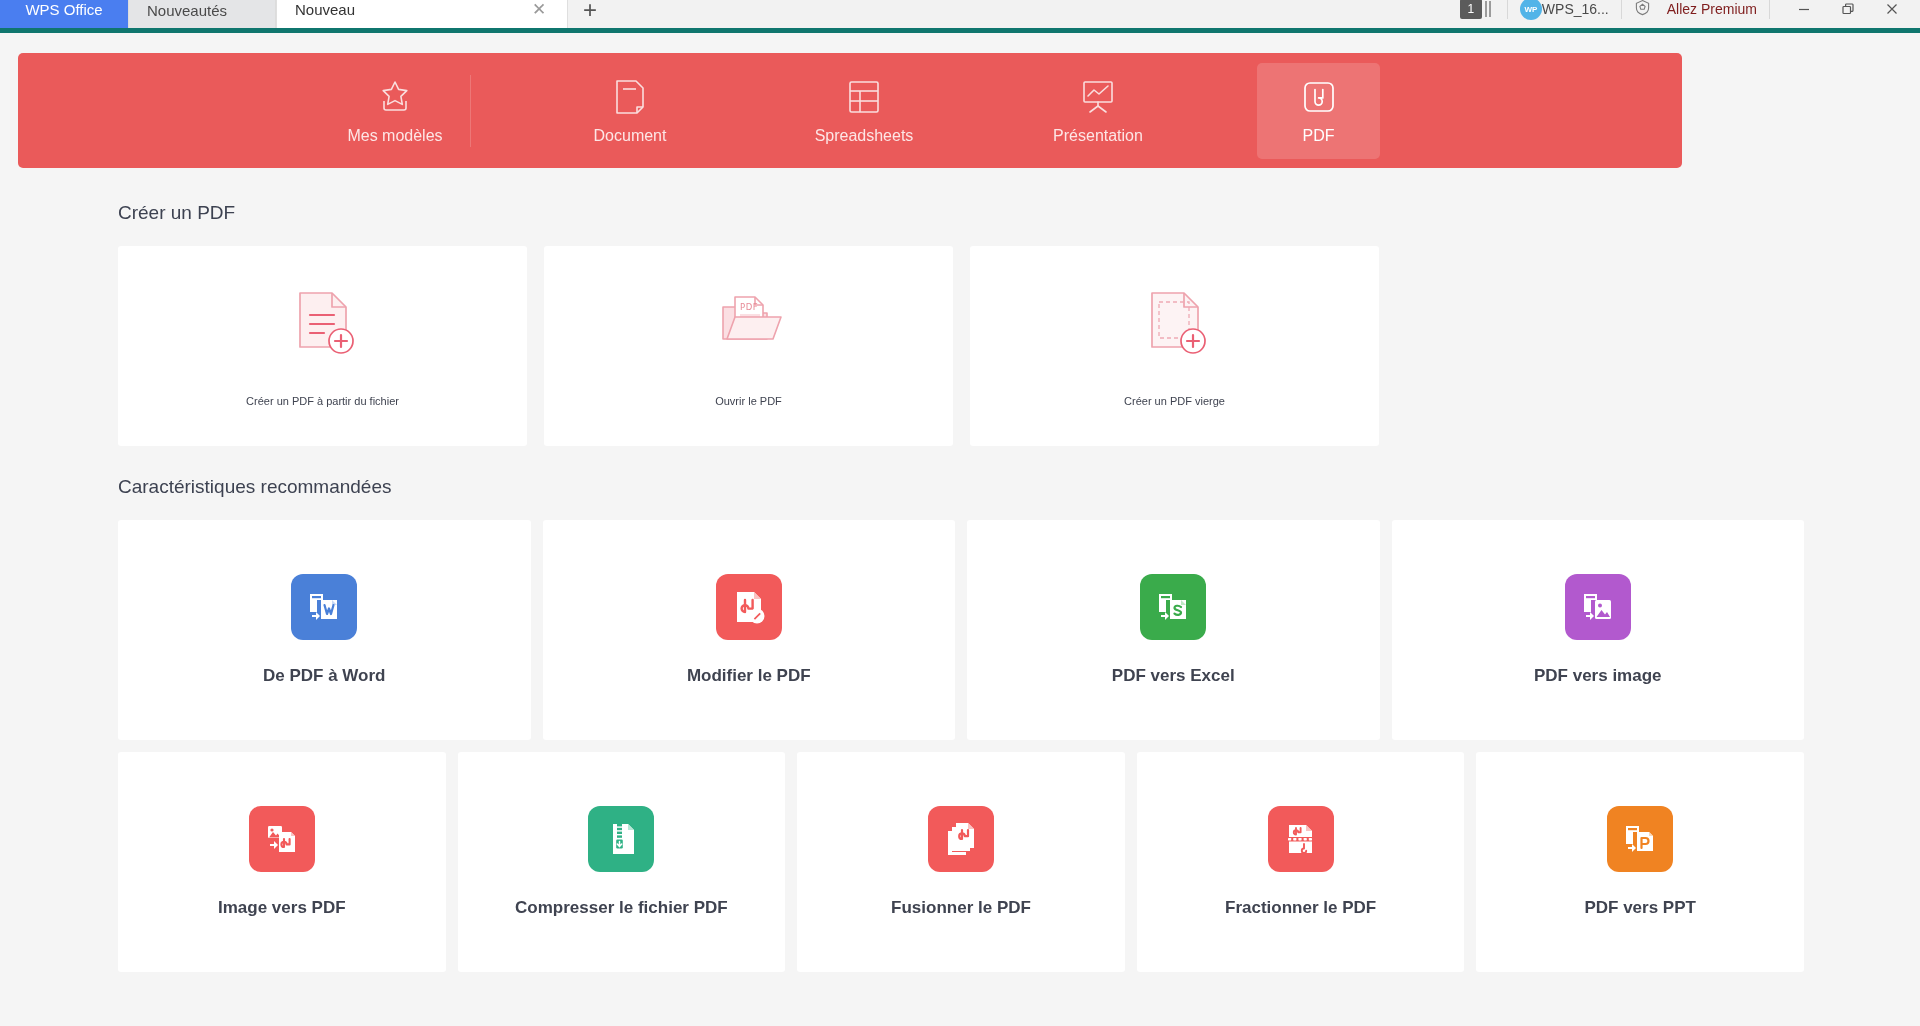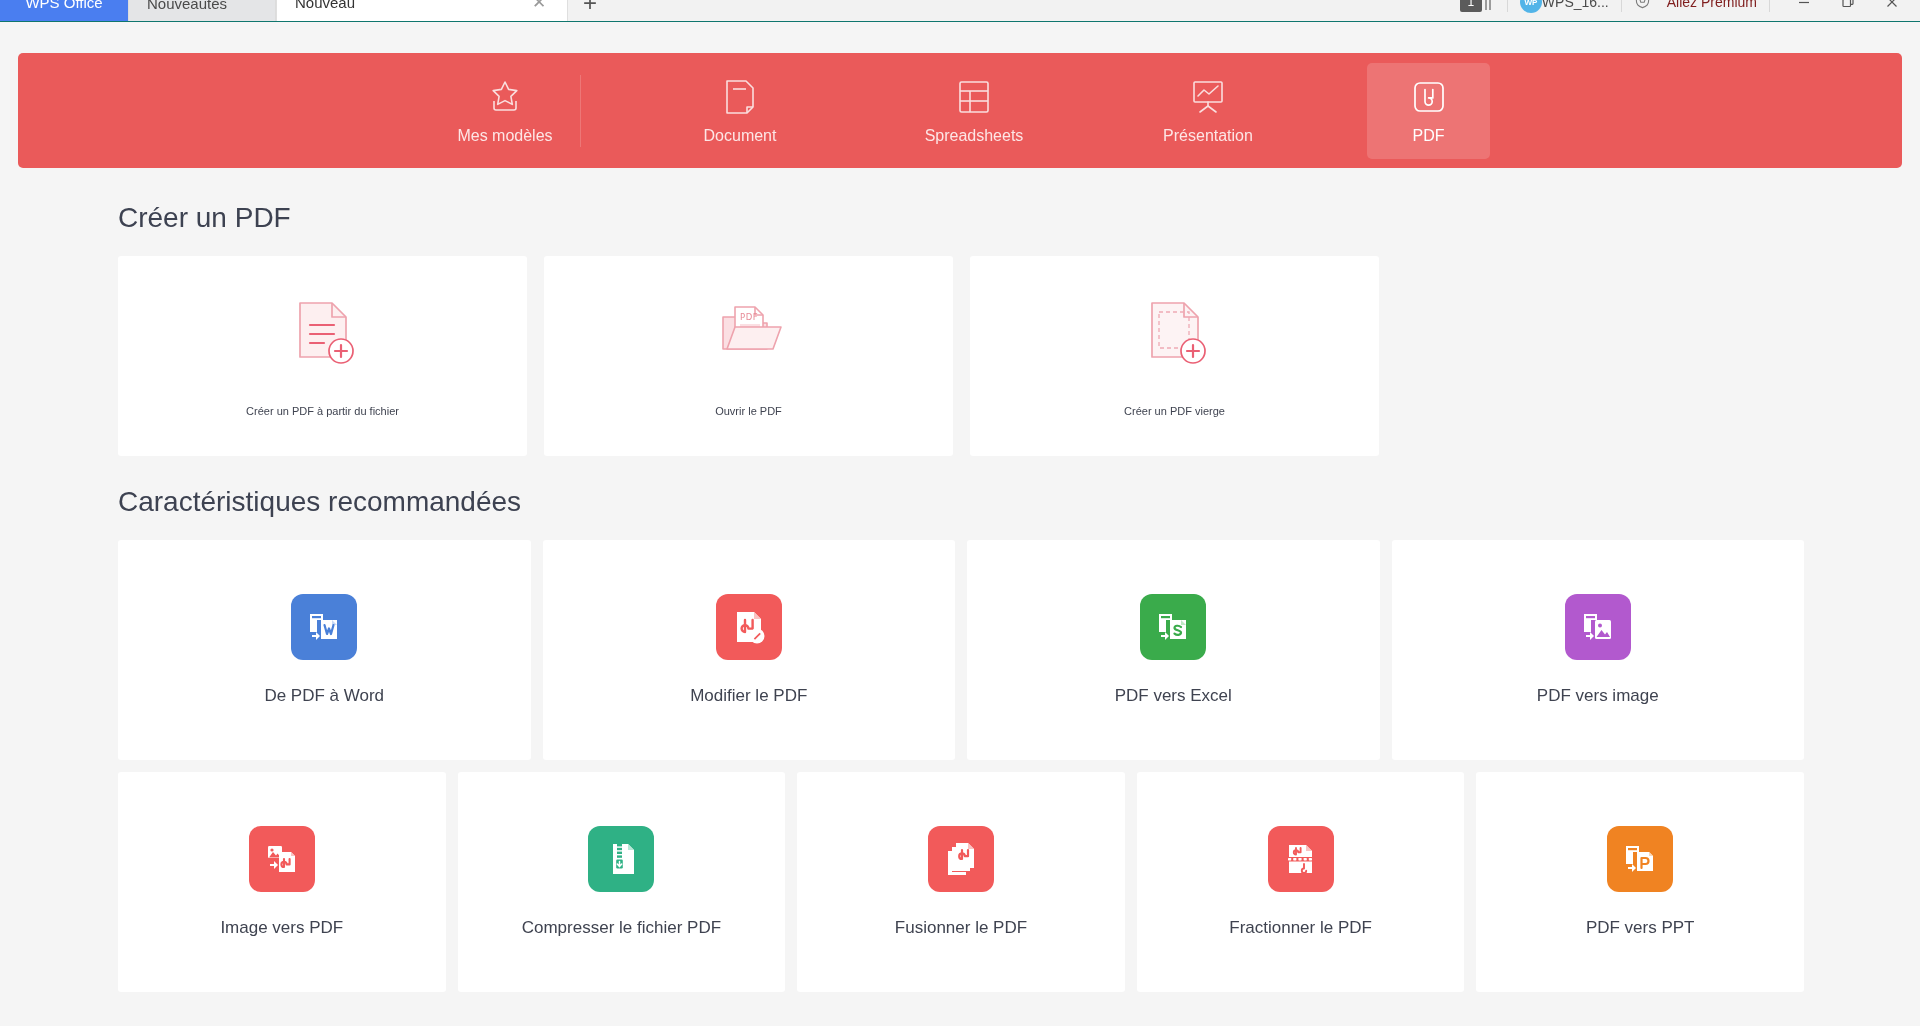--- a/index.html
+++ b/index.html
@@ -6,25 +6,25 @@
   html, body {
     width: 1920px; height: 1026px;
     background: #f5f5f5;
     font-family: "Liberation Sans", "DejaVu Sans", sans-serif;
     overflow: hidden;
   }
 
   
   .titlebar {
     position: relative;
-    height: 22px;
+    height: 33px;
     background: #f2f2f2;
     display: flex;
     align-items: flex-end;
-    border-bottom: 1px solid #0f766e;
+    border-bottom: 5px solid #0f766e;
   }
   .tab-wps {
     width: 128px; height: 38px;
     background: #4a7ef0;
     color: #ffffff;
     font-size: 15px;
     display: flex; align-items: center; justify-content: center;
     flex: 0 0 auto;
     cursor: default;
   }
@@ -95,21 +95,21 @@
     width: 44px; height: 30px;
     display: flex; align-items: center; justify-content: center;
     color: #555;
   }
   .win-btn svg { display: block; }
 
   
   .banner {
     position: absolute;
     left: 18px; top: 53px;
-    width: 1884px; height: 115px;
+    width: 1664px; height: 115px;
     background: #ea5a5a;
     border-radius: 5px;
     display: flex; align-items: center; justify-content: center;
   }
   .cat {
     width: 123px; height: 96px;
     display: flex; flex-direction: column;
     align-items: center; justify-content: center;
     gap: 10px;
     border-radius: 5px;
@@ -119,21 +119,21 @@
   }
   .cat.wide { width: 150px; }
   .cat.selected { background: rgba(255,255,255,0.16); color: #ffffff; }
   .cat-icon { height: 40px; display: flex; align-items: center; justify-content: center; }
   .cat-gap { width: 84px; }
   .cat-sep { width: 1px; height: 72px; background: rgba(255,255,255,0.18); }
 
   
   .content { position: absolute; left: 0; top: 168px; width: 1920px; }
   .section-title {
-    font-size: 28px; color: #3d4251; font-weight: 400;
+    font-size: 19px; color: #3d4251; font-weight: 400;
     margin-left: 118px; margin-bottom: 22px;
   }
   .sec1 { padding-top: 34px; }
   .sec2 { padding-top: 30px; }
 
   .create-row {
     display: flex;
     margin-left: 118px;
     gap: 17px;
   }
@@ -155,20 +155,21 @@
     gap: 12px;
   }
   .feat-grid.row2 { grid-template-columns: repeat(5, 1fr); margin-top: 12px; }
   .feat-card {
     height: 220px;
     background: #ffffff;
     border-radius: 3px;
     display: flex; flex-direction: column;
     align-items: center; justify-content: center;
     gap: 26px;
+    font-weight: bold;
   }
   .feat-card .lbl { font-size: 17px; color: #3f4350; }
   .tile {
     width: 66px; height: 66px;
     border-radius: 12px;
     display: flex; align-items: center; justify-content: center;
   }
 </style>
 </head>
 <body>

